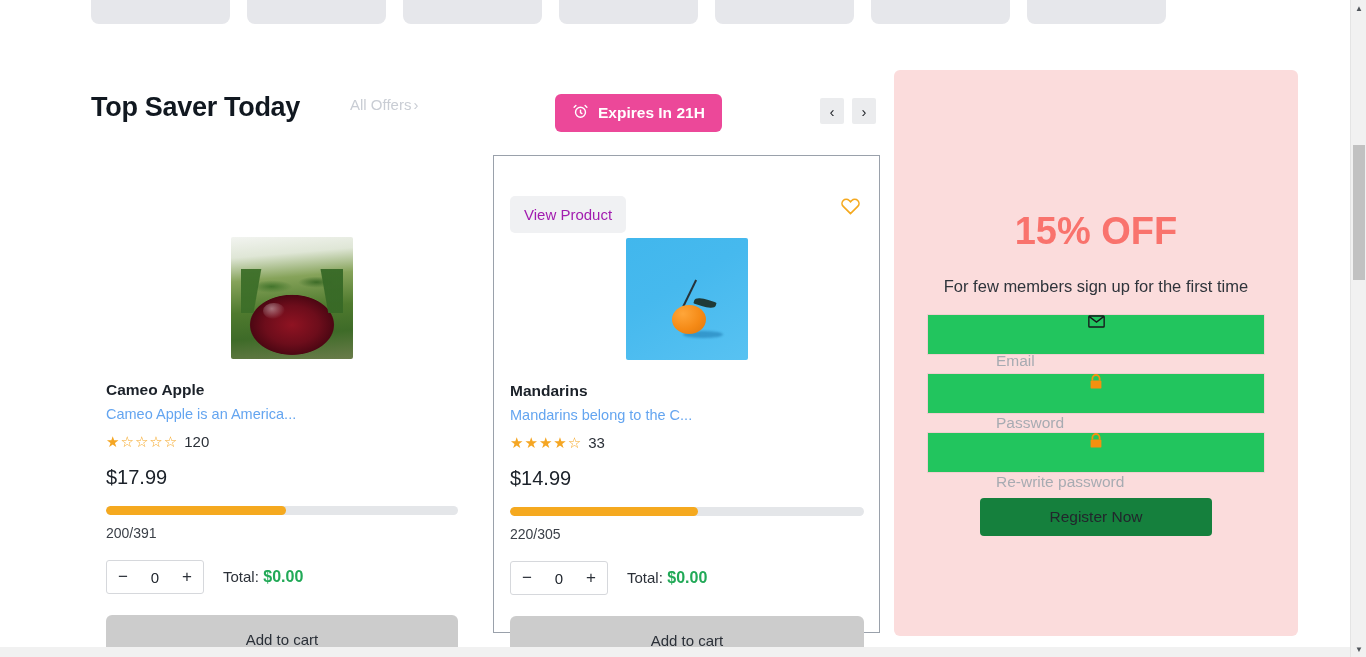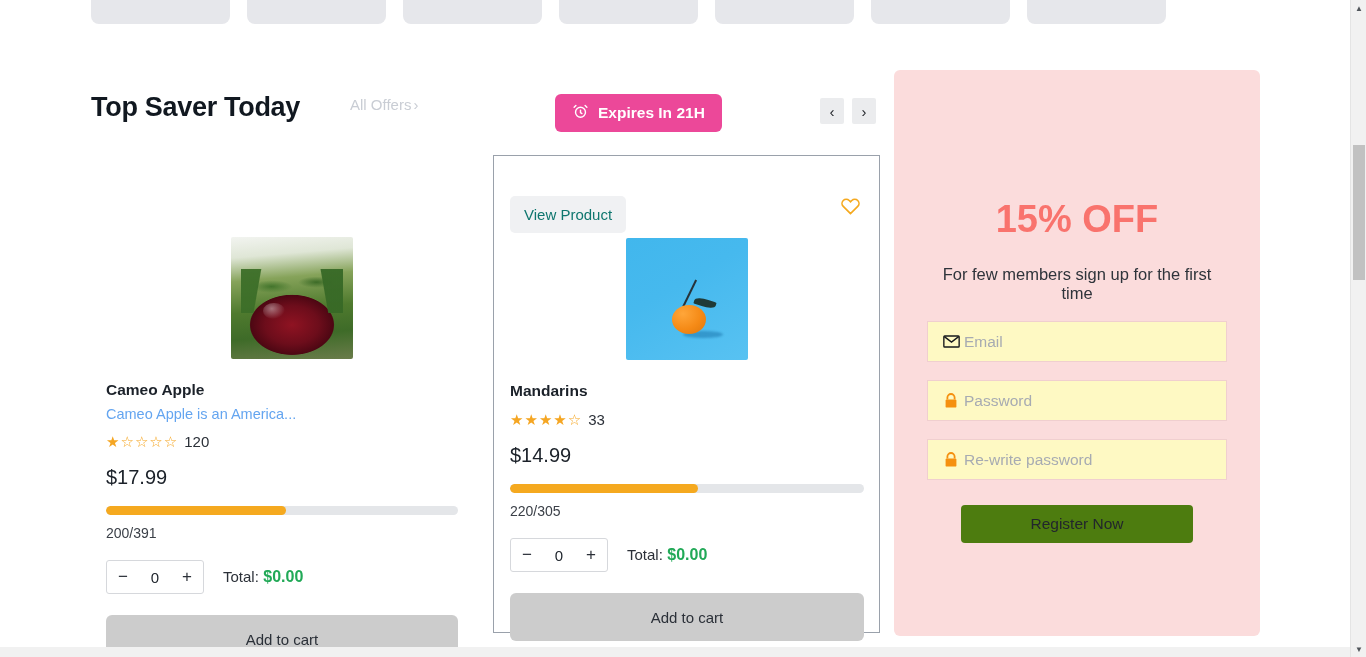--- a/index.html
+++ b/index.html
@@ -73,21 +73,21 @@
     border: 1px solid #9aa1ab;
     background: #fff;
     height: 478px;
   }
 
   .card-top {
     height: 44px; position: relative;
   }
   .view-product {
     position: absolute; left: 0; top: 18px;
-    background: #f0f1f3; color: #0f766e;
+    background: #f0f1f3; color: #a21caf;
     border: none; border-radius: 5px;
     padding: 10px 14px; font-size: 15px;
     cursor: pointer; font-family: "Liberation Sans", sans-serif;
   }
   .heart-btn {
     position: absolute; right: 2px; top: 18px;
     background: none; border: none; cursor: pointer; padding: 0;
     line-height: 0;
   }
 
@@ -189,48 +189,48 @@
     margin-top: 21px; width: 352px; height: 48px;
     background: #cccccc; border: none; border-radius: 6px;
     font-size: 15px; color: #2b3038; cursor: pointer;
     font-family: "Liberation Sans", sans-serif;
   }
   .card-2 .add-cart { width: 354px; }
 
   
   .promo {
     position: absolute; left: 894px; top: 70px;
-    width: 366px; height: 566px;
+    width: 404px; height: 566px;
     background: #fbdcdc; border-radius: 6px;
-    padding: 0 33px;
+    padding: 12px 33px;
   }
   .promo-title {
     margin-top: 128px; text-align: center;
     font-size: 38px; font-weight: bold; color: #f9736d;
   }
   .promo-sub {
     margin-top: 24px; text-align: center;
     font-size: 16.5px; color: #2f343b;
   }
   .field {
     margin-top: 18px; height: 41px;
-    background: #fef9c3; border: 1px solid #f0cfcf;
-    display: flex; align-items: center; padding: 0 14px; gap: 4px;
+    background: #22c55e; border: 1px solid #f0cfcf;
+    display: flex; align-items: center; padding: 0 14px; gap: 24px; flex-direction: column;
   }
   .field-icon { width: 18px; display: flex; justify-content: center; line-height: 0; }
   .field input {
     flex: 1; border: none; outline: none; background: none;
     font-size: 15.5px; color: #2b3038;
     font-family: "Liberation Sans", sans-serif;
   }
   .field input::placeholder { color: #a7abb2; }
   .register-btn {
     margin: 25px auto 0 auto; display: block;
     width: 232px; height: 38px;
-    background: #4d7c0f; border: none; border-radius: 4px;
+    background: #15803d; border: none; border-radius: 4px;
     font-size: 15.5px; color: #22262c; cursor: pointer;
     font-family: "Liberation Sans", sans-serif;
   }
 
   
   .scrollbar {
     position: absolute; right: 0; top: 0;
     width: 16px; height: 657px; background: #f1f1f1;
     border-left: 1px solid #e4e4e4;
   }
@@ -335,20 +335,21 @@
           </span>
         </button>
       </div>
       <div class="thumb mandarin">
         <div class="stem"></div>
         <div class="leaf"></div>
         <div class="shadow"></div>
         <div class="fruit"></div>
       </div>
       <div class="p-name">Mandarins</div>
+      <div class="p-desc">Mandarins belong to the C...</div>
       <div class="rating">
         <span class="star">★</span>
         <span class="star">★</span>
         <span class="star">★</span>
         <span class="star">★</span>
         <span class="star empty">☆</span>
         <span class="rating-count">33</span>
       </div>
       <div class="price">$14.99</div>
       <div class="progress-track">

